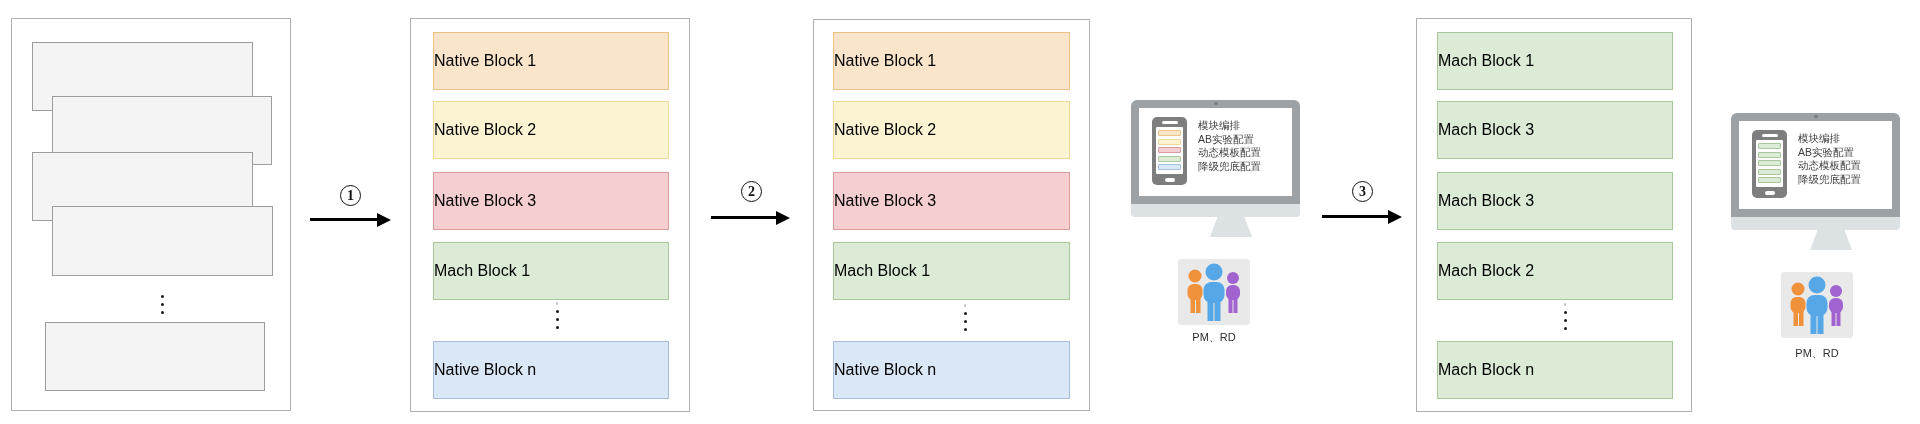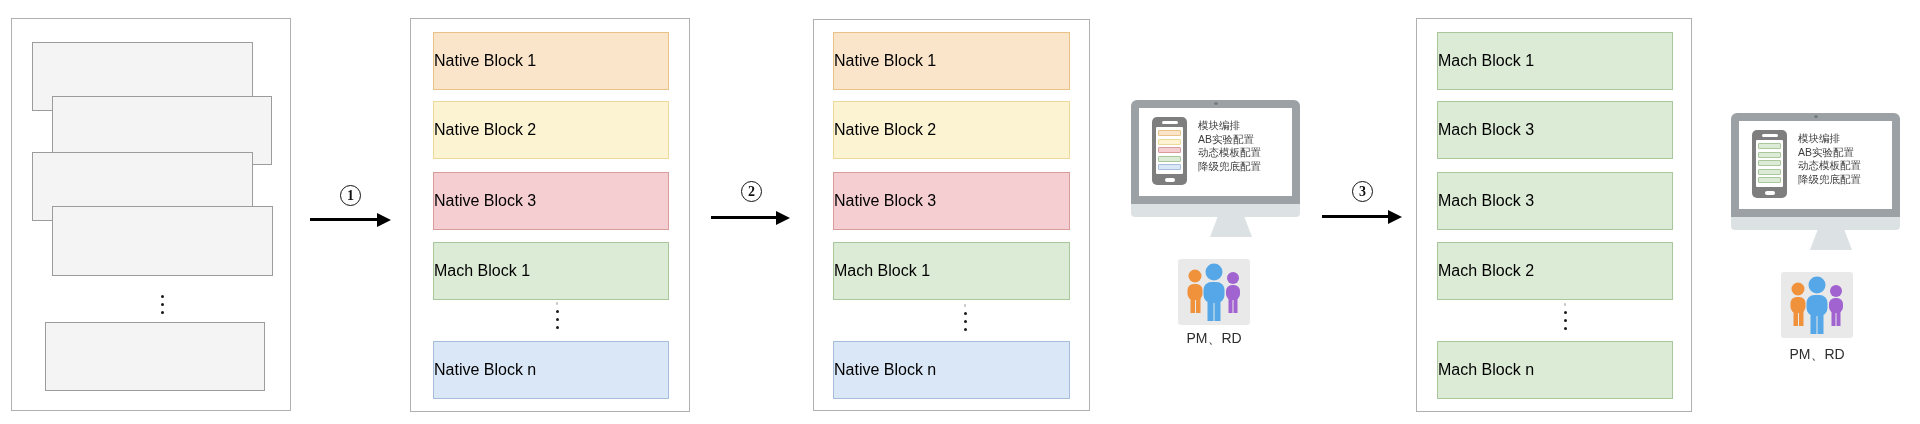--- a/index.html
+++ b/index.html
@@ -73,21 +73,21 @@
               width:10px;height:4px;background:#fff;border-radius:2px;}
 
   .features{position:absolute;left:59px;top:11px;font-size:10.5px;line-height:13.6px;
             color:#3D3D3D;white-space:nowrap;}
 
   .people{position:absolute;left:47px;top:159px;width:72px;height:66px;
           background:#E9E9E9;border-radius:3px;}
   #console2 .people{left:50px;}
   .people svg{display:block;width:100%;height:100%;}
   .people-label{position:absolute;left:47px;top:230px;width:72px;text-align:center;
-                font-size:14px;color:#2E2E2E;}
+                font-size:11px;color:#2E2E2E;}
   #console2 .people-label{left:50px;top:233px;}
 </style>
 </head>
 <body>
 
 <div class="canvas">
 
   <div class="panel" id="panel-source">
     <div class="card c1"></div>
     <div class="card c2"></div>

